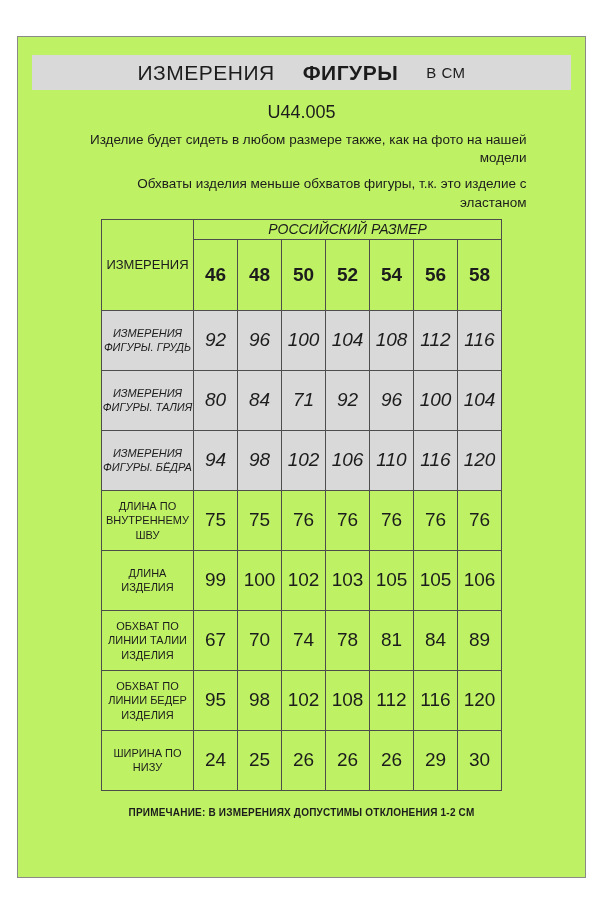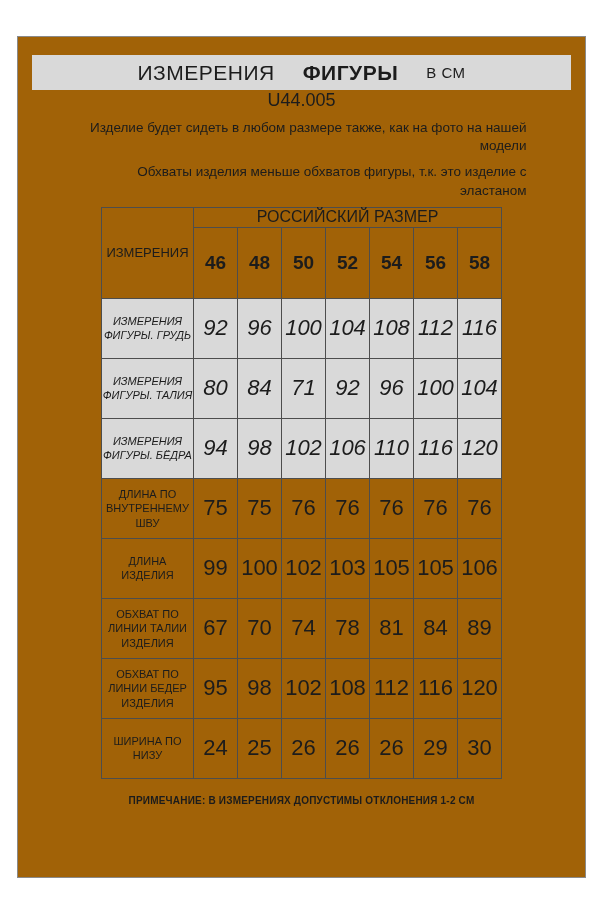--- a/index.html
+++ b/index.html
@@ -16,35 +16,36 @@
     background: #ffffff;
     font-family: "Liberation Sans", sans-serif;
     color: var(--text);
   }
   .page { position: relative; width: 600px; height: 900px; background: #fff; }
   .frame {
     position: absolute;
     left: 17px; top: 36px;
     width: 569px; height: 842px;
     border: 1px solid var(--frame-border);
-    background: #a16207;
+    background: #bef264;
   }
   .banner {
     margin: 18px 14px 0 14px;
     height: 35px;
     background: var(--banner-bg);
     display: flex;
     align-items: center;
     justify-content: center;
     gap: 28px;
   }
   .title-regular { font-size: 21px; letter-spacing: 0.5px; }
   .title-bold { font-size: 21px; font-weight: bold; letter-spacing: 0.5px; }
   .title-unit { font-size: 15px; letter-spacing: 0.5px; }
   .product-code {
+    margin-top: 12px;
     text-align: center;
     font-size: 18px;
   }
   .note {
     margin: 8px auto 0 auto;
     max-width: 450px;
     text-align: right;
     font-size: 13.5px;
     line-height: 1.35;
   }
@@ -53,25 +54,25 @@
     table-layout: fixed;
     margin: 7px auto 0 auto;
   }
   .size-table td, .size-table th {
     border: 1px solid var(--border);
     text-align: center;
     vertical-align: middle;
     padding: 0;
   }
   .corner-cell { width: 92px; font-size: 13px; font-weight: normal; }
-  .group-header-cell { height: 20px; font-size: 16px; font-weight: normal; }
+  .group-header-cell { height: 20px; font-size: 14px; font-weight: normal; font-style: italic; }
   .size-cell { width: 44px; height: 71px; font-size: 19px; font-weight: bold; }
   .size-table tbody td { height: 60px; }
   .row-label { font-size: 11px; padding: 0 3px; line-height: 1.3; }
-  .value-cell { font-size: 22px; }
+  .value-cell { font-size: 19px; }
   tr.shaded { background: var(--shaded-bg); margin-left: 45px; }
   tr.shaded td { font-style: italic; }
   .footnote {
     margin-top: 16px;
     text-align: center;
     font-size: 10px;
     font-weight: bold;
     letter-spacing: 0.2px;
   }
 </style>

